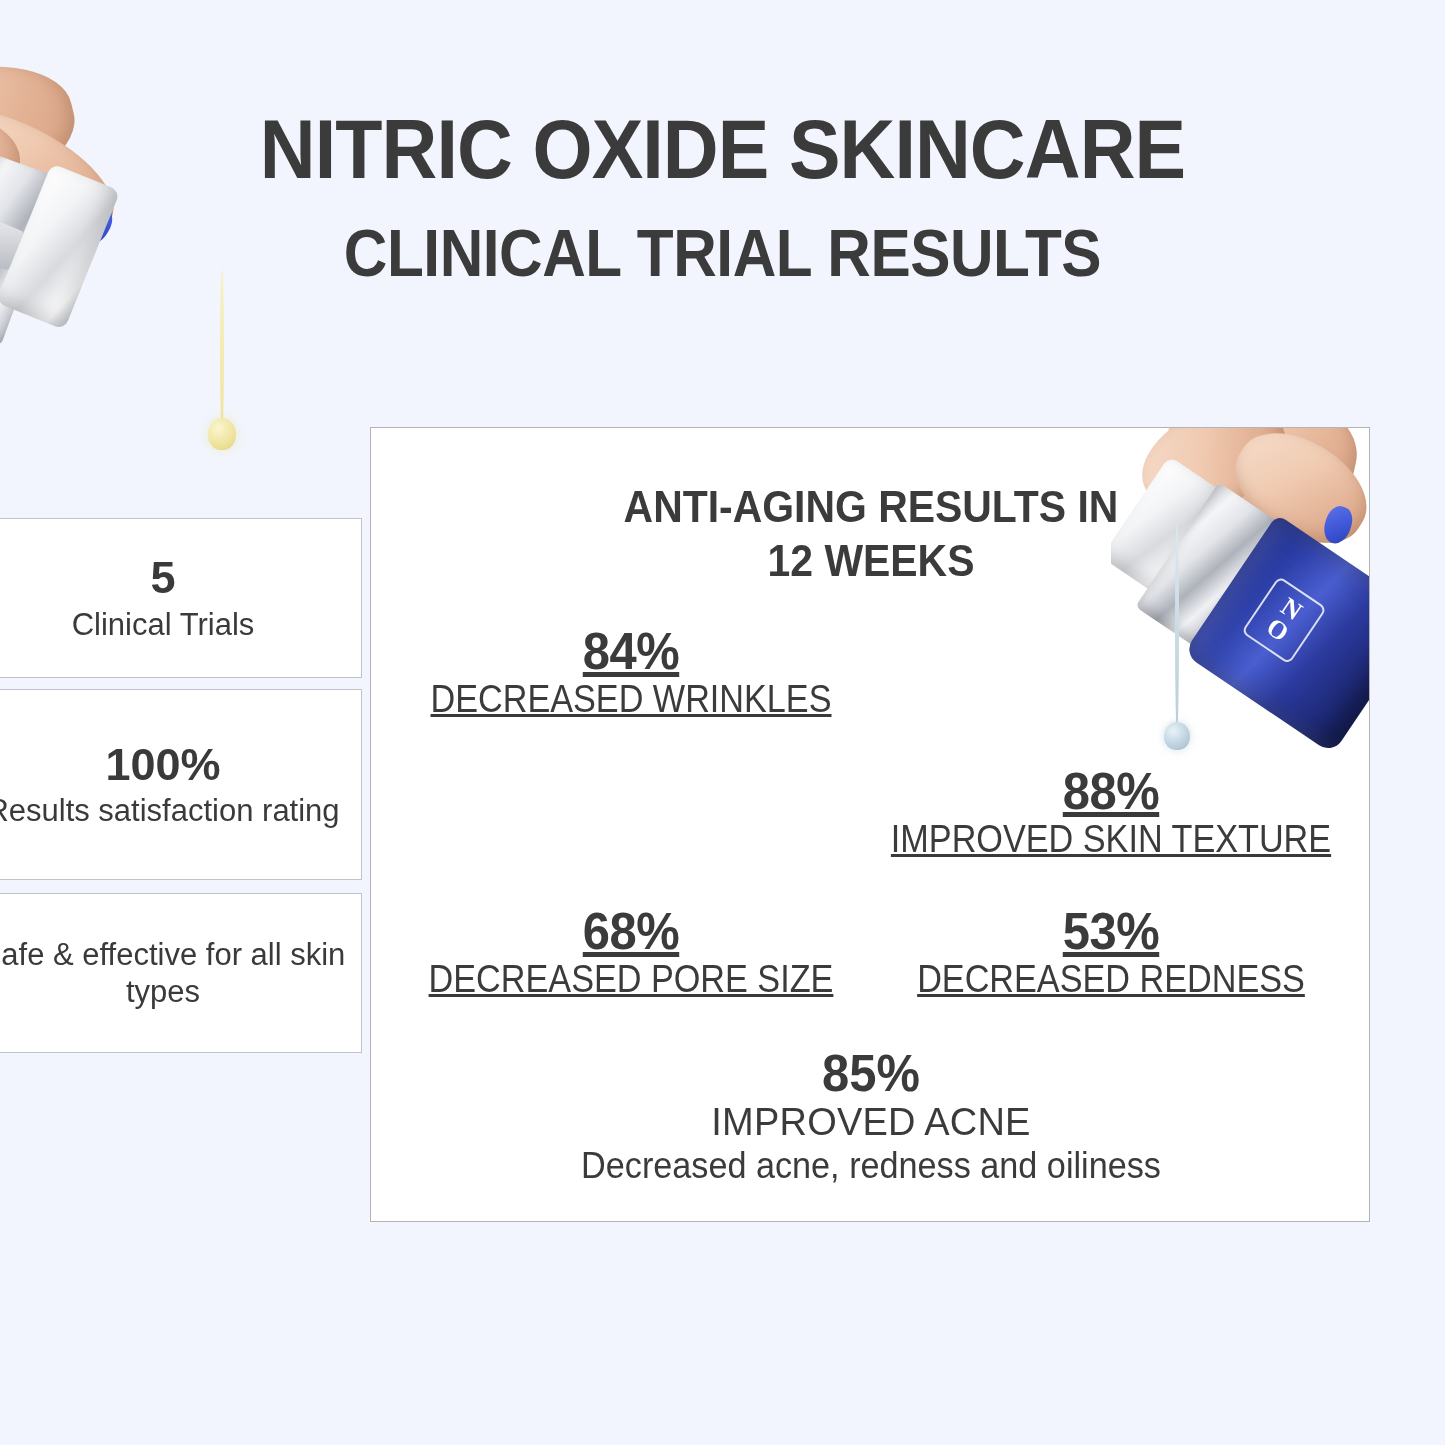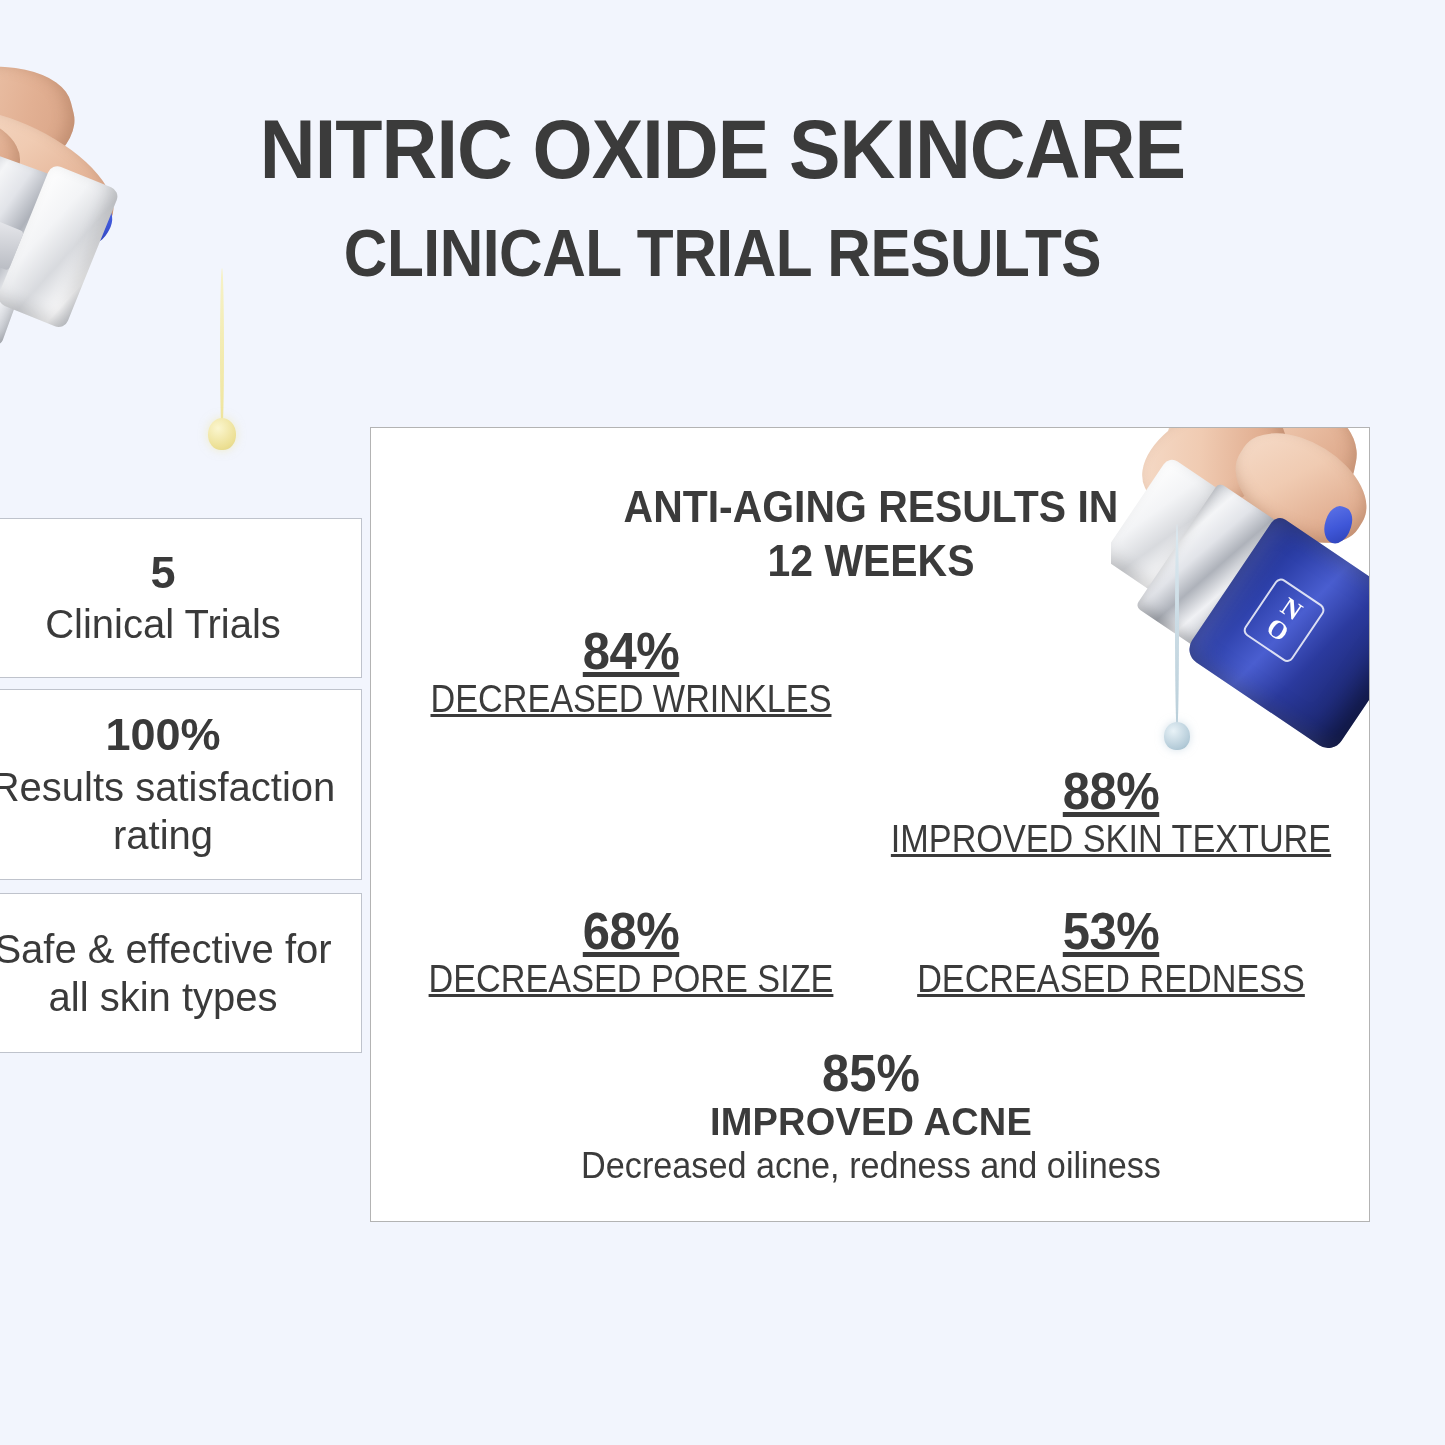--- a/index.html
+++ b/index.html
@@ -42,21 +42,21 @@
     display:flex;flex-direction:column;
     align-items:center;justify-content:center;
     text-align:center;
     padding:0 14px;
   }
   .statbox .big{
     font-size:45px;font-weight:bold;color:#3a3a3a;line-height:1.12;
     margin-bottom:2px;
   }
   .statbox .small{
-    font-size:40px;font-weight:normal;color:#3a3a3a;line-height:1.2;
+    font-size:31px;font-weight:normal;color:#3a3a3a;line-height:1.2;
   }
   #statbox-1{top:518px;height:160px;}
   #statbox-2{top:689px;height:191px;}
   #statbox-3{top:893px;height:160px;}
 
   
   .panel{
     position:absolute;left:370px;top:427px;
     width:1000px;height:795px;
     background:#ffffff;
@@ -93,21 +93,21 @@
 
   .acne-block{
     position:absolute;left:0;top:618px;width:1000px;
     text-align:center;z-index:3;
   }
   .acne-block .pct{
     font-size:52px;font-weight:bold;color:#3b3b3b;line-height:1.06;
     transform:scaleX(0.94);
   }
   .acne-block .lbl{
-    font-size:38px;font-weight:bold;color:#3b3b3b;line-height:1.14;
+    font-size:38px;font-weight:normal;color:#3b3b3b;line-height:1.14;
     letter-spacing:0.2px;
   }
   .acne-block .sub{
     font-size:36px;font-weight:normal;color:#3b3b3b;line-height:1.2;
     transform:scaleX(0.95);
   }
 
   
   .footer{
     position:absolute;left:0;top:1312px;width:1445px;text-align:center;

